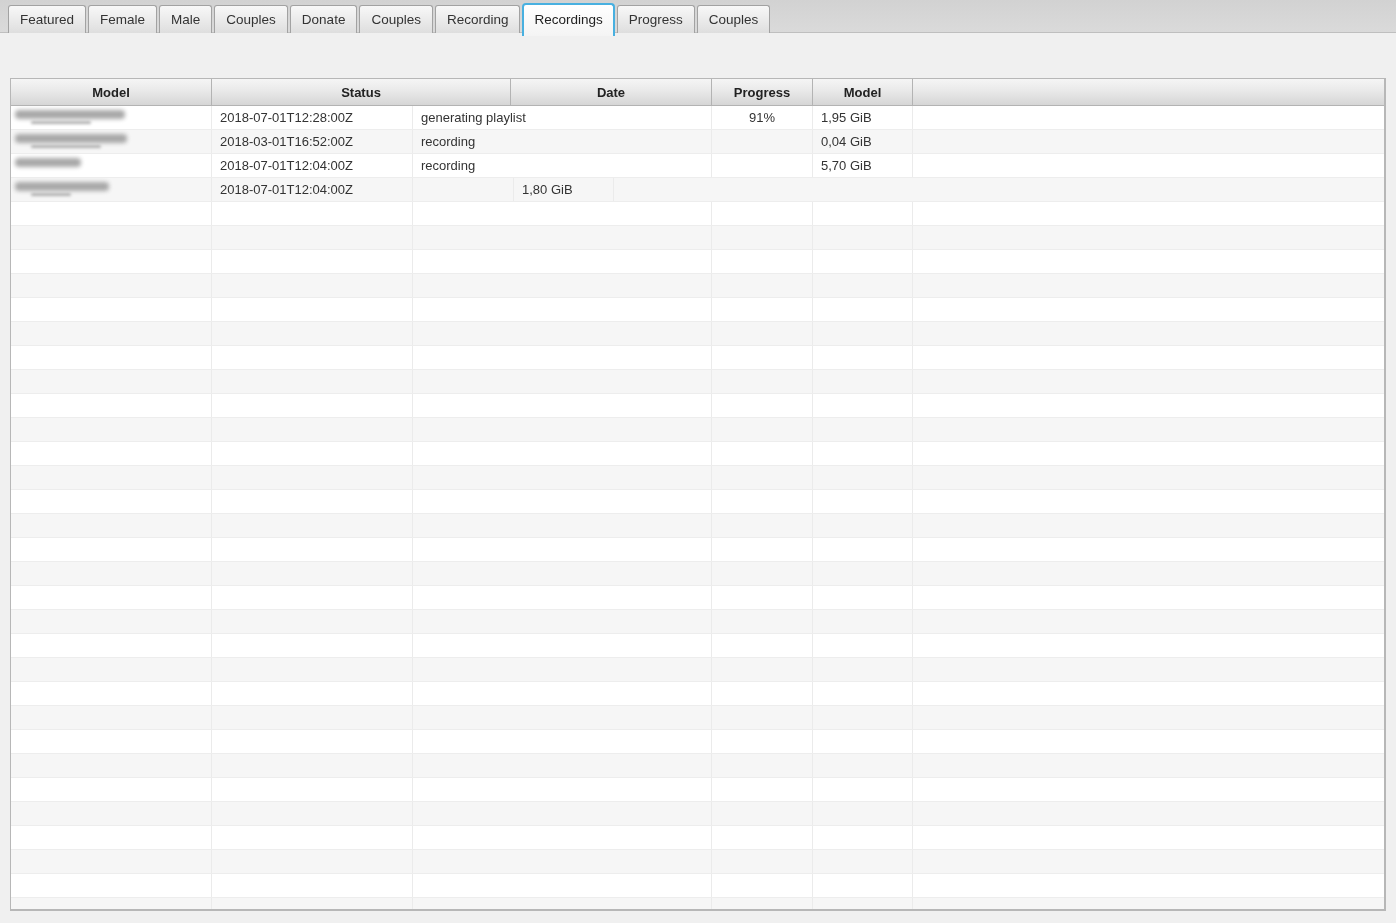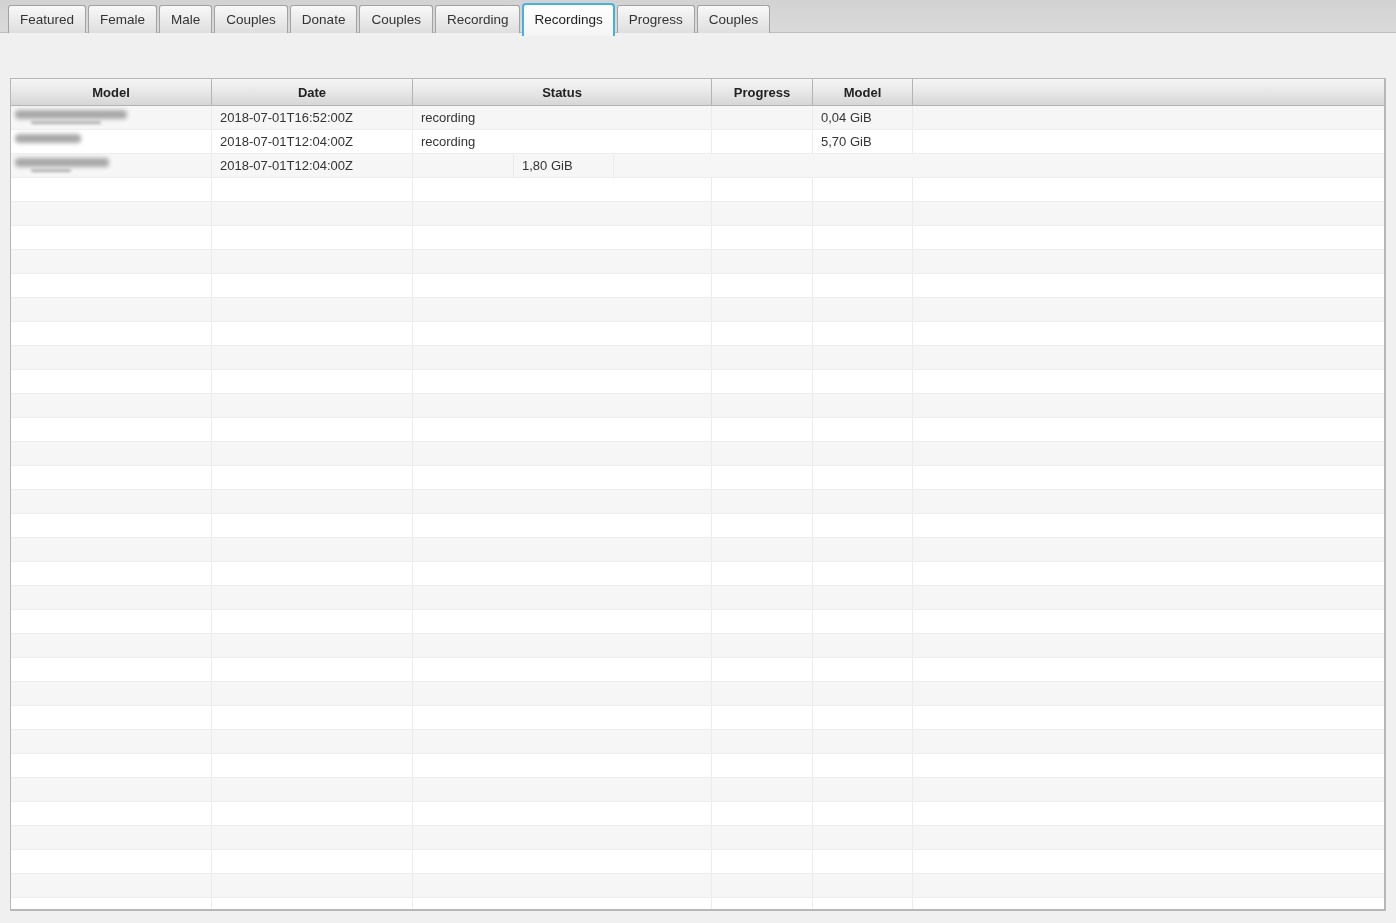--- a/index.html
+++ b/index.html
@@ -141,33 +141,44 @@
   <div class="tab">Couples</div>
   <div class="tab">Recording</div>
   <div class="tab active" style="border-color: rgb(72, 176, 224);">Recordings</div>
   <div class="tab">Progress</div>
   <div class="tab">Couples</div>
 </div>
 
 <div class="table-wrap">
   <div class="thead">
     <div class="th c-model">Model</div>
+    <div class="th c-status">Status</div>
     <div class="th c-date">Date</div>
-    <div class="th c-status">Status</div>
     <div class="th c-progress">Progress</div>
     <div class="th c-size">Model</div>
     <div class="th c-extra"></div>
   </div>
   <div class="tbody" id="tbody">
+      <div class="row">
+        <div class="td c-model">
+          <span class="blur-name" style="width: 110px;"></span>
+          <span class="blur-sub" style="width: 60px;"></span>
+        </div>
+        <div class="td c-date">2018-07-01T12:28:00Z</div>
+        <div class="td c-status">generating playlist</div>
+        <div class="td c-progress">91%</div>
+        <div class="td c-size">1,95 GiB</div>
+        <div class="td c-extra"></div>
+      </div>
       <div class="row alt">
         <div class="td c-model">
           <span class="blur-name" style="width: 112px;"></span>
           <span class="blur-sub" style="width: 70px;"></span>
         </div>
-        <div class="td c-date">2018-07-01T16:52:00Z</div>
+        <div class="td c-date">2018-03-01T16:52:00Z</div>
         <div class="td c-status">recording</div>
         <div class="td c-progress"></div>
         <div class="td c-size">0,04 GiB</div>
         <div class="td c-extra"></div>
       </div>
       <div class="row">
         <div class="td c-model">
           <span class="blur-name" style="width: 66px;"></span>
         </div>
         <div class="td c-date">2018-07-01T12:04:00Z</div>

